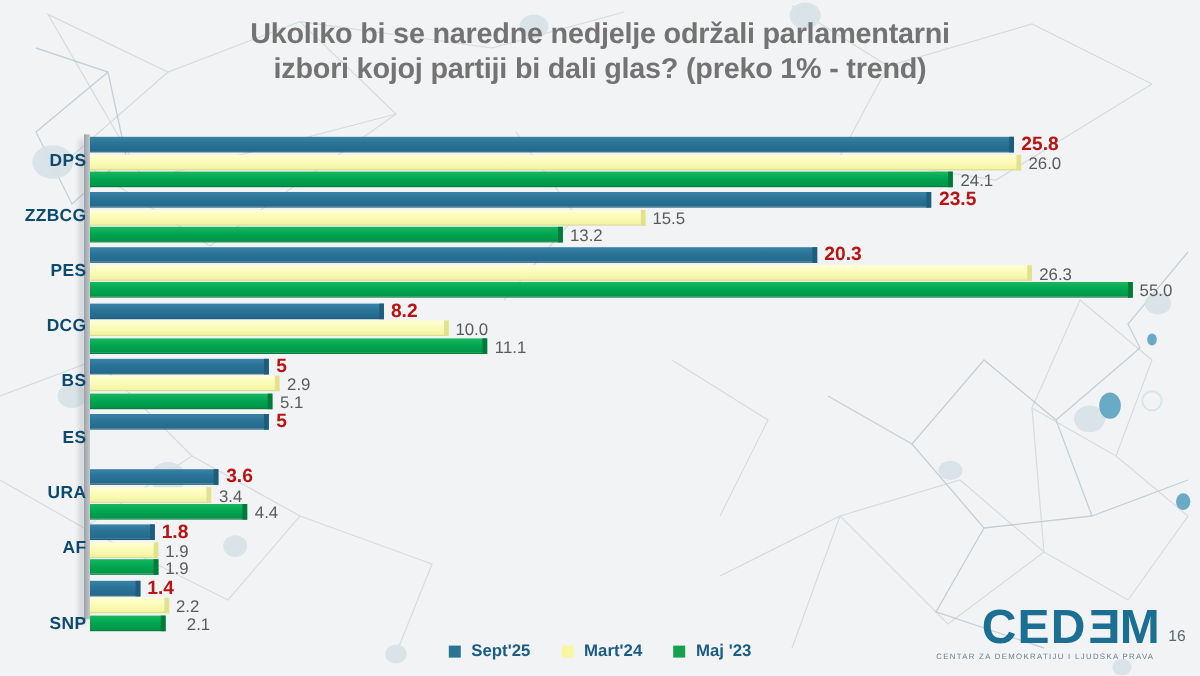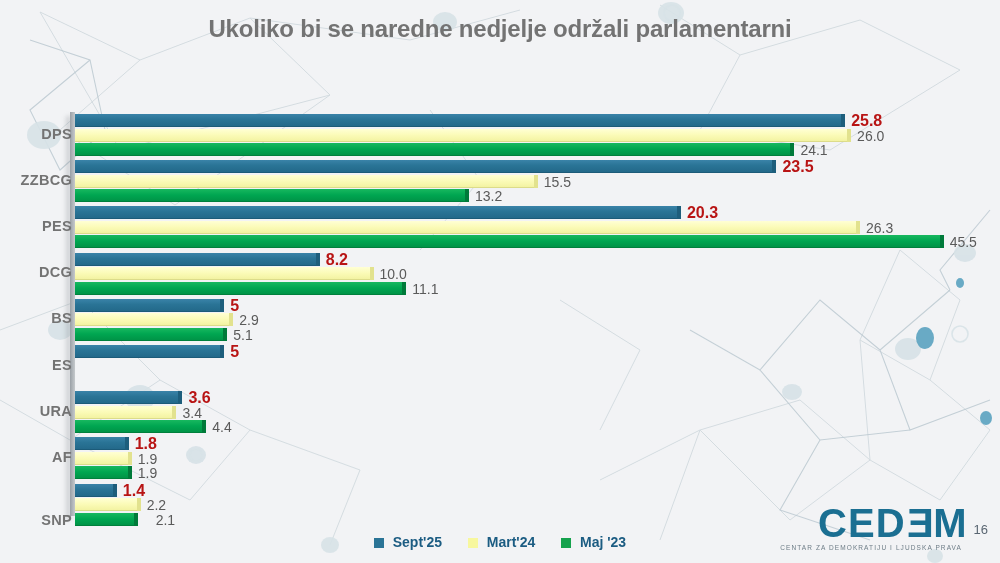--- a/index.html
+++ b/index.html
@@ -31,21 +31,21 @@
     background:linear-gradient(to right,#9aa0a6,#c5c9cc);
   }
   .axis-shadow{
     position:absolute;left:66px;top:8px;width:5px;height:404px;
     background:rgba(120,125,130,0.28);filter:blur(2px);
   }
 
   .cat-group{position:absolute;left:0;width:1000px;}
   .cat-label{
     position:absolute;right:928px;
-    color:#737373;font-weight:bold;font-size:14.5px;
+    color:#0c4a6e;font-weight:bold;font-size:14.5px;
     letter-spacing:0.3px;
     white-space:nowrap;
     text-align:right;
   }
   .bar-row{position:absolute;left:75px;height:13px;}
   .bar{
     position:absolute;left:0;top:0;height:13px;
     box-sizing:border-box;
   }
   .bar.s0{background:linear-gradient(to bottom,#3a83a8 0%,#2a7496 45%,#23698a 100%);
@@ -136,20 +136,21 @@
   </g>
   <g stroke="#d7e2e7" stroke-width="1.6" fill="none" opacity="0.9">
     <circle cx="960" cy="334" r="8"></circle>
     <circle cx="672" cy="13" r="8"></circle>
     <circle cx="196" cy="455" r="6"></circle>
   </g>
 </svg>
 
 <div class="title">
   <div>Ukoliko bi se naredne nedjelje održali parlamentarni</div>
+  <div>izbori kojoj partiji bi dali glas? (preko 1% - trend)</div>
 </div>
 
 <div class="plot">
   <div class="axis-shadow"></div>
   <div class="axis-line"></div>
   <div id="bars-root">
       <div class="cat-group" style="top: 6px; height: 46.2px;">
         <div class="cat-label" style="top: 11.5px;">DPS</div>
         <div class="bar-row" style="top: 0px; width: 770.13px;">
           <div class="bar s0" style="width: 770.13px;"></div>
@@ -194,21 +195,21 @@
         <div class="val hi" style="left: 686.955px; top: -2px; text-align: center;">20.3</div>
         <div class="bar-row" style="top: 14.5px; width: 785.055px;">
           <div class="bar s1" style="width: 785.055px;"></div>
           <div class="bar-cap s1" style="left: 781.055px;"></div>
         </div>
         <div class="val" style="left: 866.055px; top: 13.5px;">26.3</div>
         <div class="bar-row" style="top: 29px; width: 868.635px;">
           <div class="bar s2" style="width: 868.635px;"></div>
           <div class="bar-cap s2" style="left: 864.635px;"></div>
         </div>
-        <div class="val" style="left: 949.635px; top: 28px;">45.5</div>
+        <div class="val" style="left: 949.635px; top: 28px;">55.0</div>
       </div>
       <div class="cat-group" style="top: 144.6px; height: 46.2px;">
         <div class="cat-label" style="top: 11.5px;">DCG</div>
         <div class="bar-row" style="top: 0px; width: 244.77px;">
           <div class="bar s0" style="width: 244.77px;"></div>
           <div class="bar-cap s0" style="left: 240.77px;"></div>
         </div>
         <div class="val hi" style="left: 325.77px; top: -2px;">8.2</div>
         <div class="bar-row" style="top: 14.5px; width: 298.5px;">
           <div class="bar s1" style="width: 298.5px;"></div>

